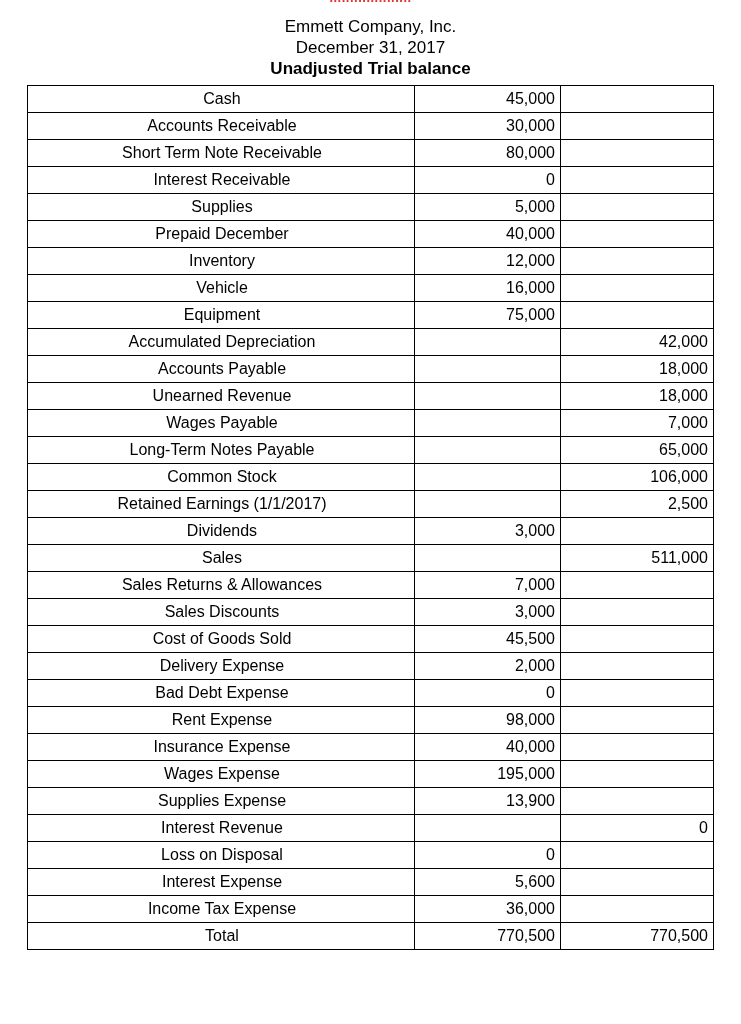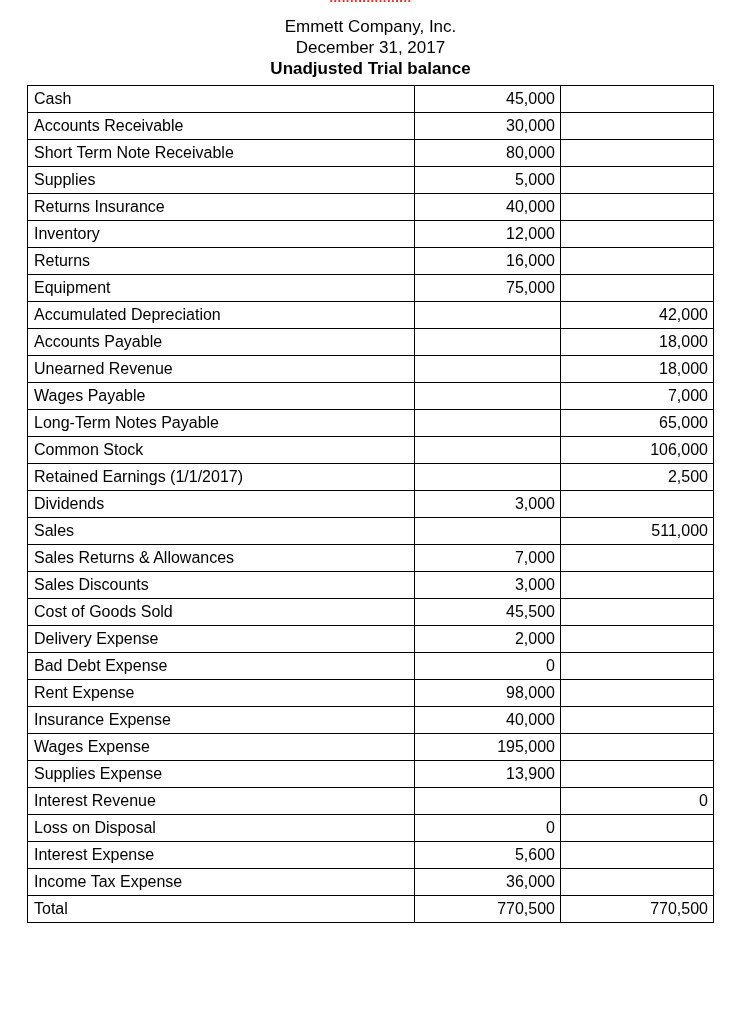--- a/index.html
+++ b/index.html
@@ -79,21 +79,21 @@
     height: 27px;
     padding: 0 4px;
     font-size: 16px;
     line-height: 26px;
     vertical-align: middle;
     box-sizing: border-box;
     overflow: hidden;
     white-space: nowrap;
   }
   #trial-balance-table td.label {
-    text-align: left;
+    text-align: center;
     padding-left: 6px;
   }
   #trial-balance-table td.amount {
     text-align: right;
     padding-right: 5px;
   }
 </style>
 </head>
 <body>
 
@@ -123,36 +123,41 @@
           <td class="label">Accounts Receivable</td>
           <td class="amount">30,000</td>
           <td class="amount"></td>
         </tr>
         <tr>
           <td class="label">Short Term Note Receivable</td>
           <td class="amount">80,000</td>
           <td class="amount"></td>
         </tr>
         <tr>
+          <td class="label">Interest Receivable</td>
+          <td class="amount">0</td>
+          <td class="amount"></td>
+        </tr>
+        <tr>
           <td class="label">Supplies</td>
           <td class="amount">5,000</td>
           <td class="amount"></td>
         </tr>
         <tr>
-          <td class="label">Returns Insurance</td>
+          <td class="label">Prepaid December</td>
           <td class="amount">40,000</td>
           <td class="amount"></td>
         </tr>
         <tr>
           <td class="label">Inventory</td>
           <td class="amount">12,000</td>
           <td class="amount"></td>
         </tr>
         <tr>
-          <td class="label">Returns</td>
+          <td class="label">Vehicle</td>
           <td class="amount">16,000</td>
           <td class="amount"></td>
         </tr>
         <tr>
           <td class="label">Equipment</td>
           <td class="amount">75,000</td>
           <td class="amount"></td>
         </tr>
         <tr>
           <td class="label">Accumulated Depreciation</td>

